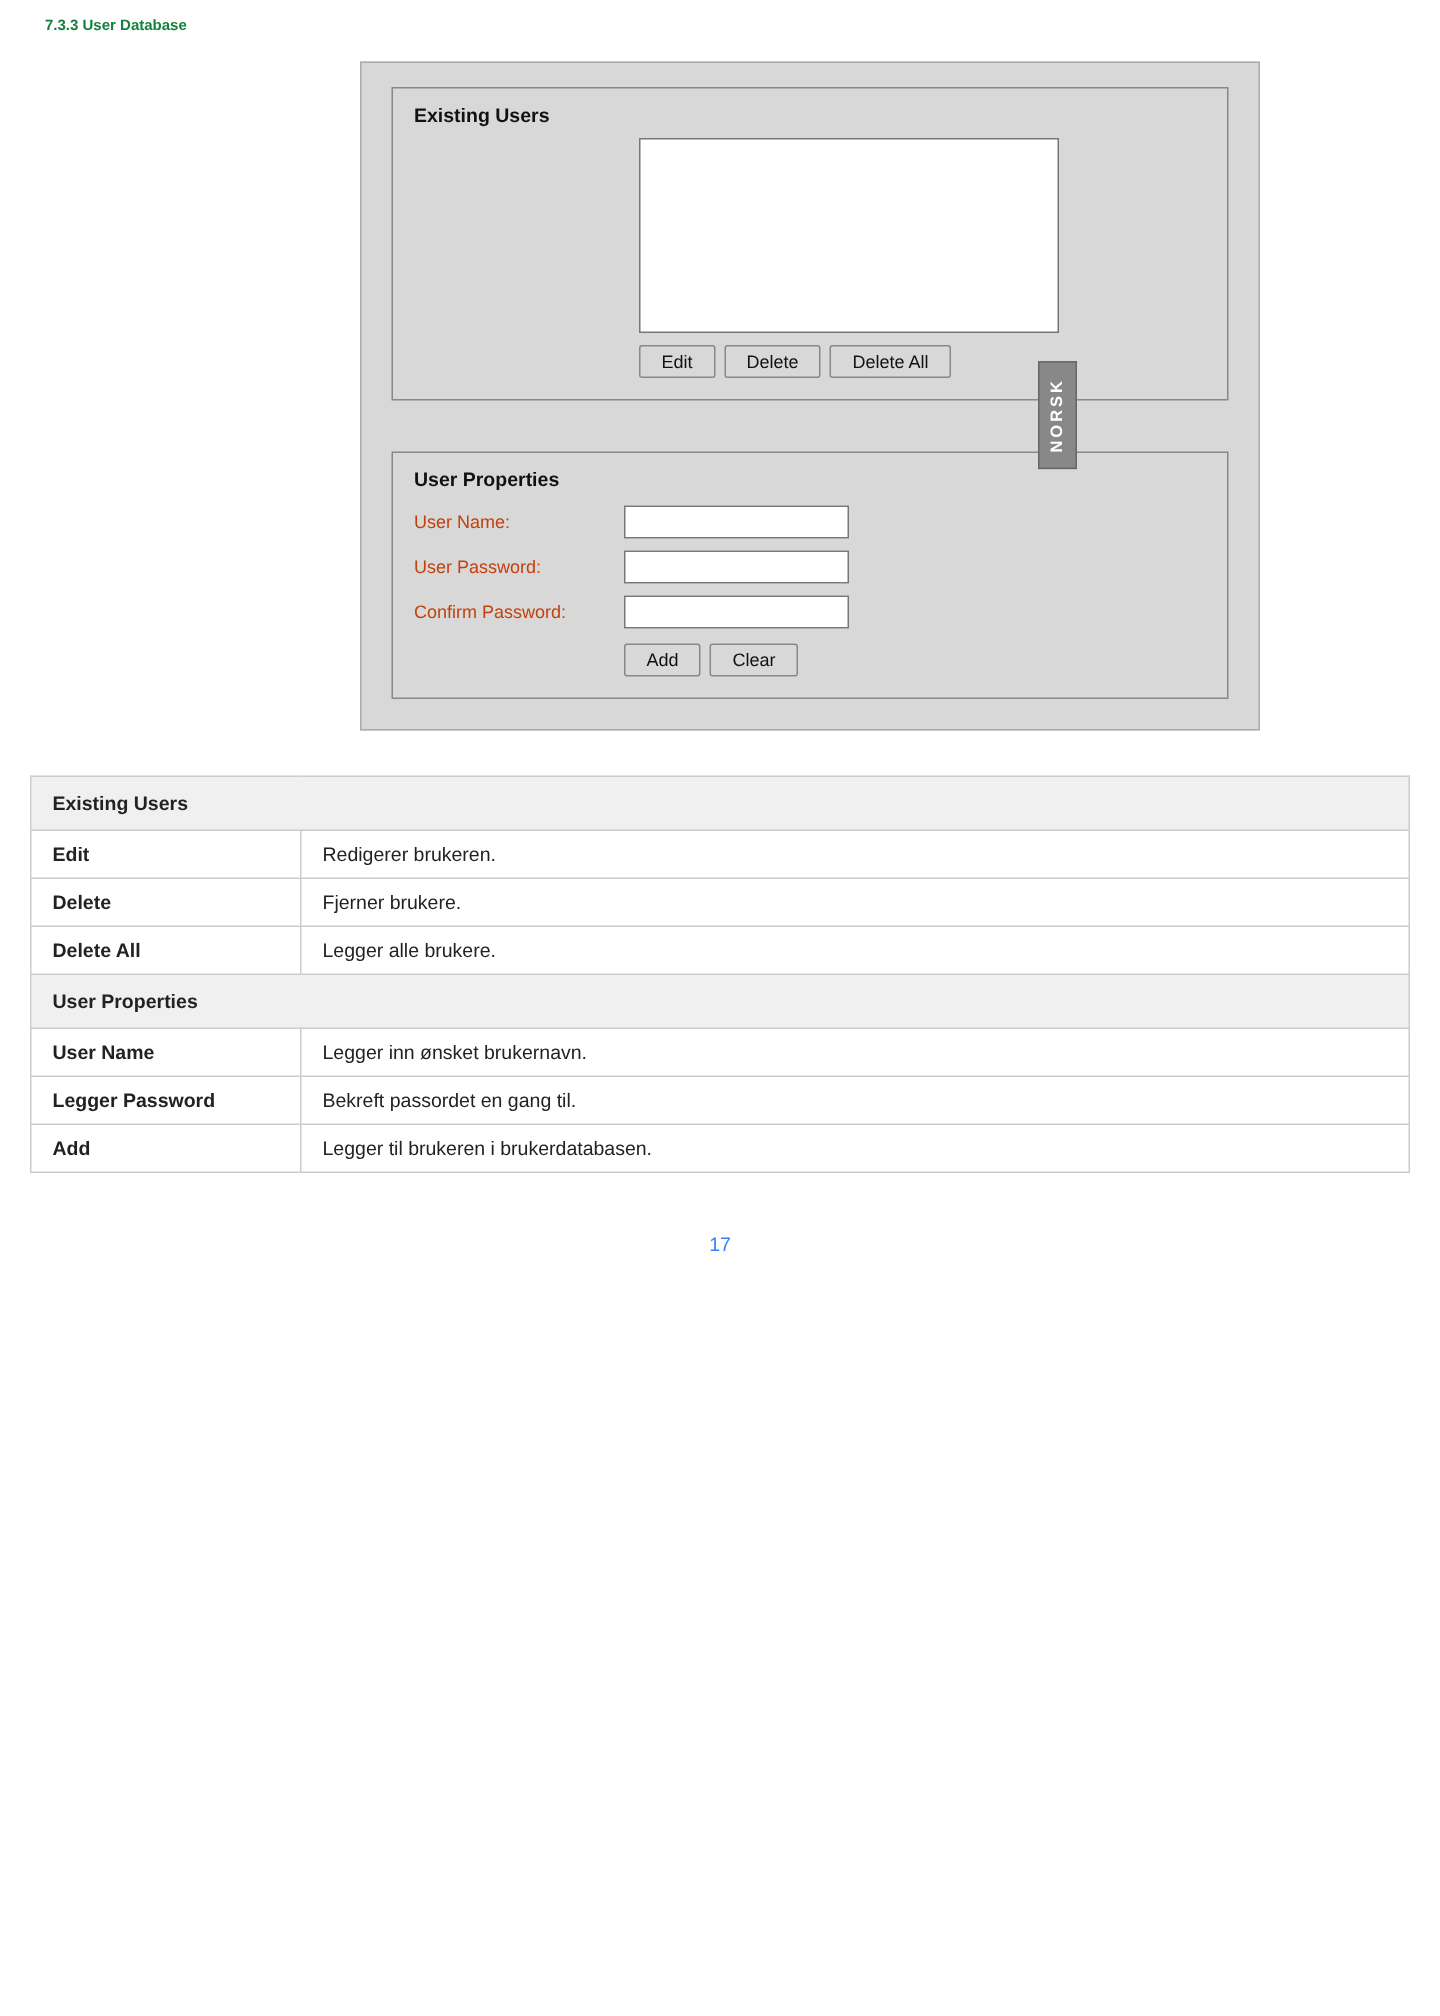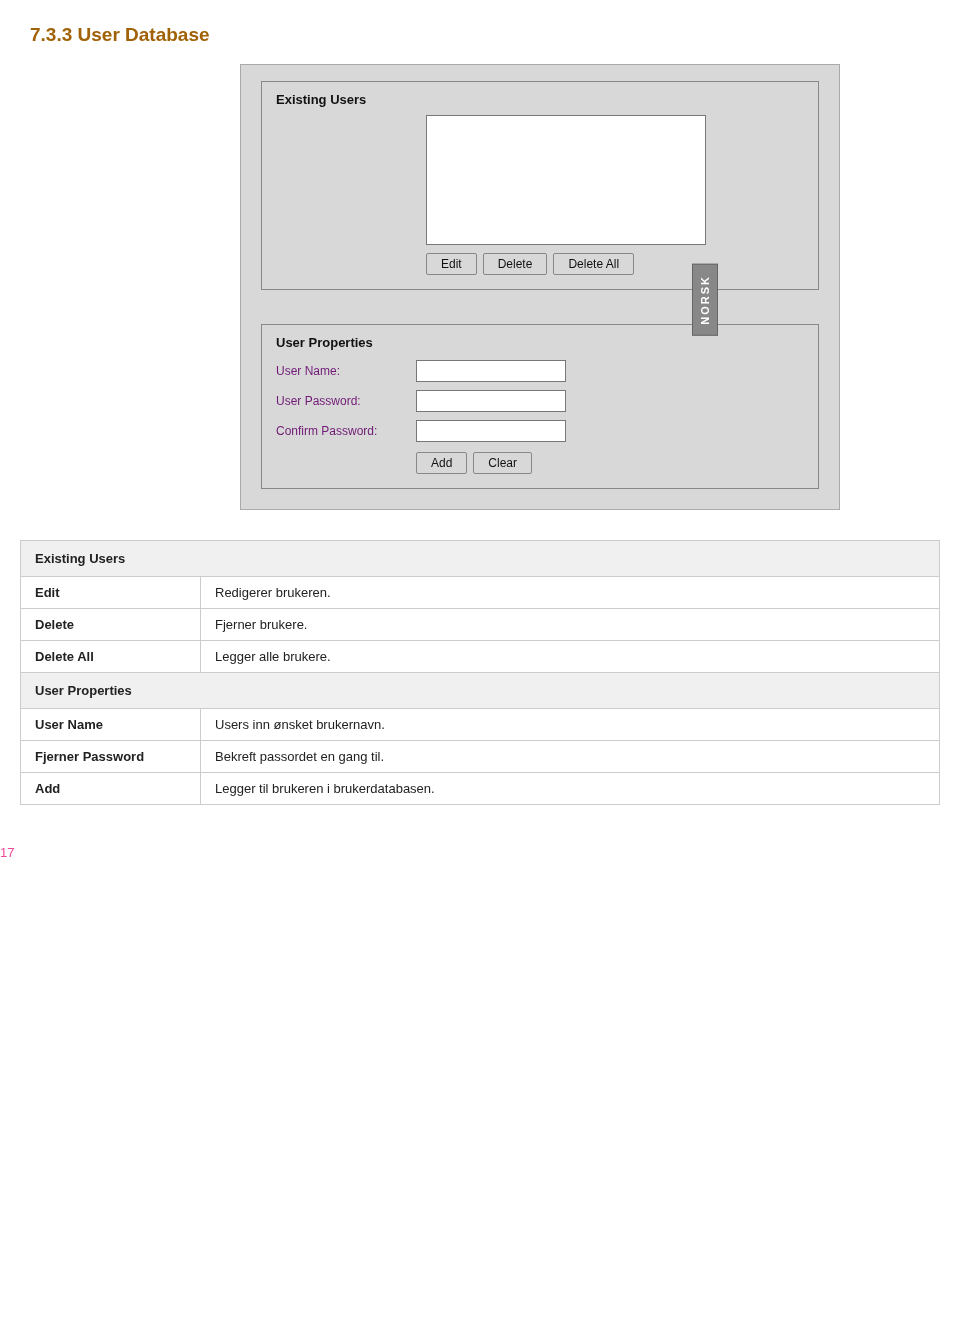--- a/index.html
+++ b/index.html
@@ -8,24 +8,24 @@
       font-family: Arial, sans-serif;
       font-size: 13px;
       color: #222;
       width: 960px;
       min-height: 1344px;
       position: relative;
     }
 
     
     .page-heading {
-      font-size: 19px;
-      font-weight: bold;
-      padding: 24px 0 18px 30px;
-      color: #a16207;
+      font-size: 10px;
+      font-weight: bold;
+      padding: 12px 0 18px 30px;
+      color: #15803d;
     }
 
     
     .screenshot-panel {
       margin: 0 auto;
       width: 600px;
       margin-left: 120px;
       background: #d8d8d8;
       border: 1px solid #aaa;
       padding: 16px 20px 20px 20px;
@@ -93,21 +93,21 @@
 
     .form-row {
       display: flex;
       align-items: center;
       margin-bottom: 8px;
     }
 
     .form-label {
       width: 140px;
       font-size: 12px;
-      color: #701a75;
+      color: #c2410c;
       text-align: left;
     }
 
     .form-input {
       background: #fff;
       border: 1px solid #777;
       width: 150px;
       height: 22px;
       font-size: 12px;
       padding: 2px 4px;
@@ -162,24 +162,24 @@
       border: 1px solid #ccc;
     }
 
     .desc-table .label-cell {
       width: 180px;
       font-weight: bold;
     }
 
     
     .page-number {
-      text-align: left;
+      text-align: center;
       margin-top: 40px;
       font-size: 13px;
-      color: #ec4899;
+      color: #3b82f6;
       padding-bottom: 30px;
     }
   </style>
 </head>
 <body>
 
 <div class="page-heading">7.3.3 User Database</div>
 
 <div style="position: relative; margin-left: 120px; width: 560px;">
   <div class="screenshot-panel">
@@ -239,24 +239,24 @@
         </tr>
         <tr>
           <td class="label-cell">Delete All</td>
           <td>Legger alle brukere.</td>
         </tr>
         <tr>
           <td colspan="2" class="section-header">User Properties</td>
         </tr>
         <tr>
           <td class="label-cell">User Name</td>
-          <td>Users inn ønsket brukernavn.</td>
-        </tr>
-        <tr>
-          <td class="label-cell">Fjerner Password</td>
+          <td>Legger inn ønsket brukernavn.</td>
+        </tr>
+        <tr>
+          <td class="label-cell">Legger Password</td>
           <td>Bekreft passordet en gang til.</td>
         </tr>
         <tr>
           <td class="label-cell">Add</td>
           <td>Legger til brukeren i brukerdatabasen.</td>
         </tr>
       </tbody>
   </table>
 </div>
 

